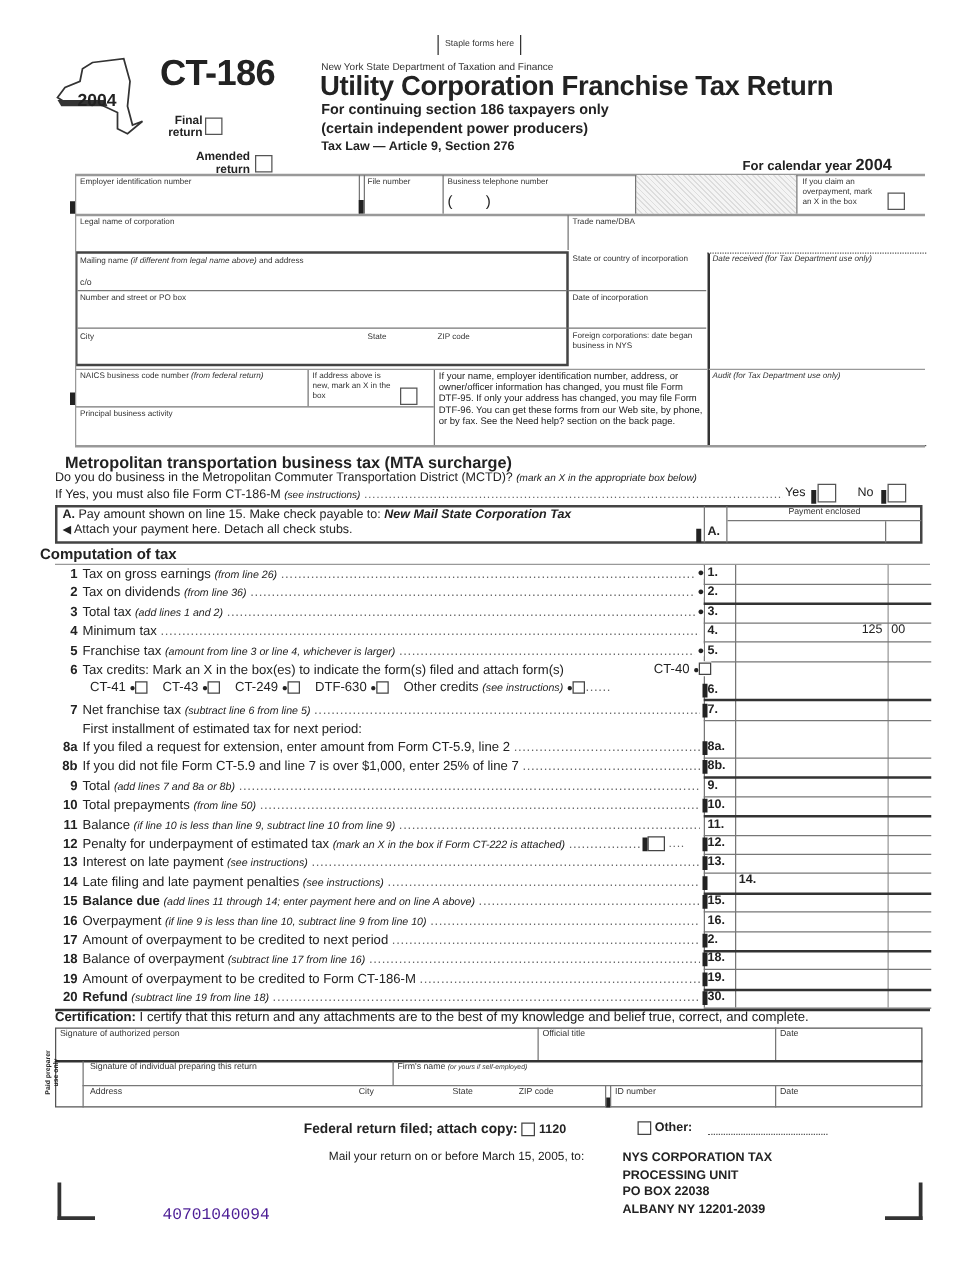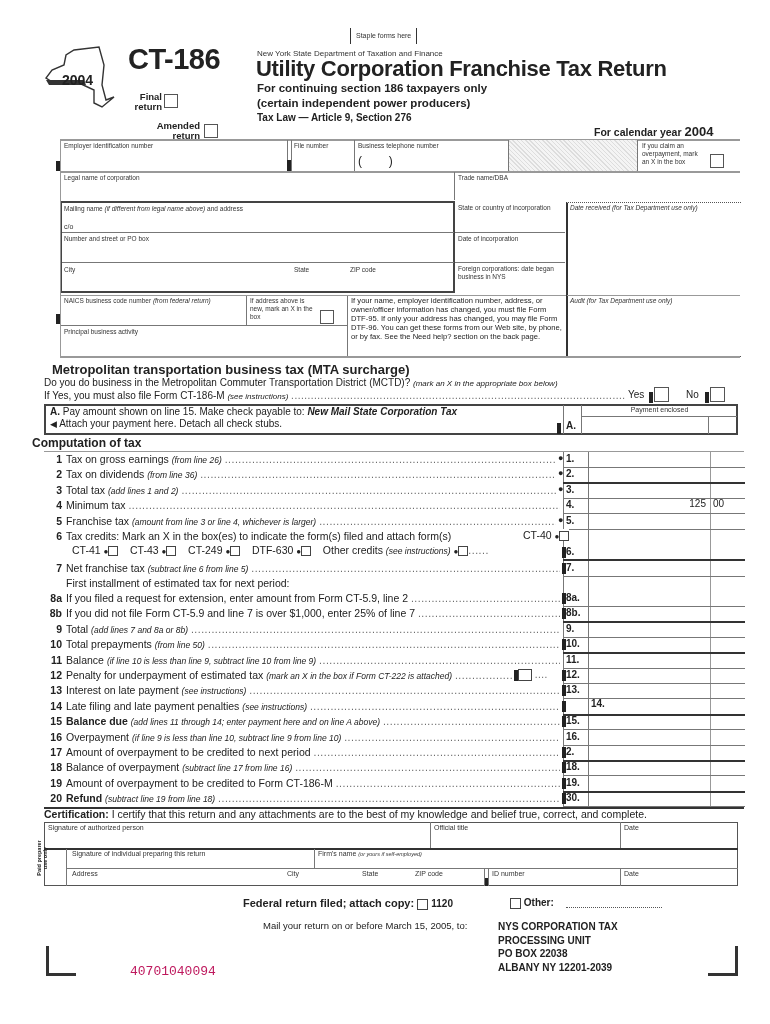--- a/index.html
+++ b/index.html
@@ -319,13 +319,13 @@
 <div class="a b" style="left:498px;top:920px;font-size:10px;line-height:13.5px">
   <div>NYS CORPORATION TAX</div>
   <div>PROCESSING UNIT</div>
   <div>PO BOX 22038</div>
   <div>ALBANY NY 12201-2039</div>
 </div>
 <div class="a" style="left:46px;top:946px;width:3px;height:30px;background:#333"></div>
 <div class="a" style="left:46px;top:973px;width:30px;height:3px;background:#333"></div>
 <div class="a" style="left:735px;top:946px;width:3px;height:30px;background:#333"></div>
 <div class="a" style="left:708px;top:973px;width:30px;height:3px;background:#333"></div>
-<div class="a" style="left:130px;top:964px;font-family:'Liberation Mono',monospace;font-size:13px;color:#be185d">40701040094</div>
+<div class="a" style="left:130px;top:964px;font-family:'Liberation Mono',monospace;font-size:13px;color:#4c1d95">40701040094</div>
 
 </body></html>

